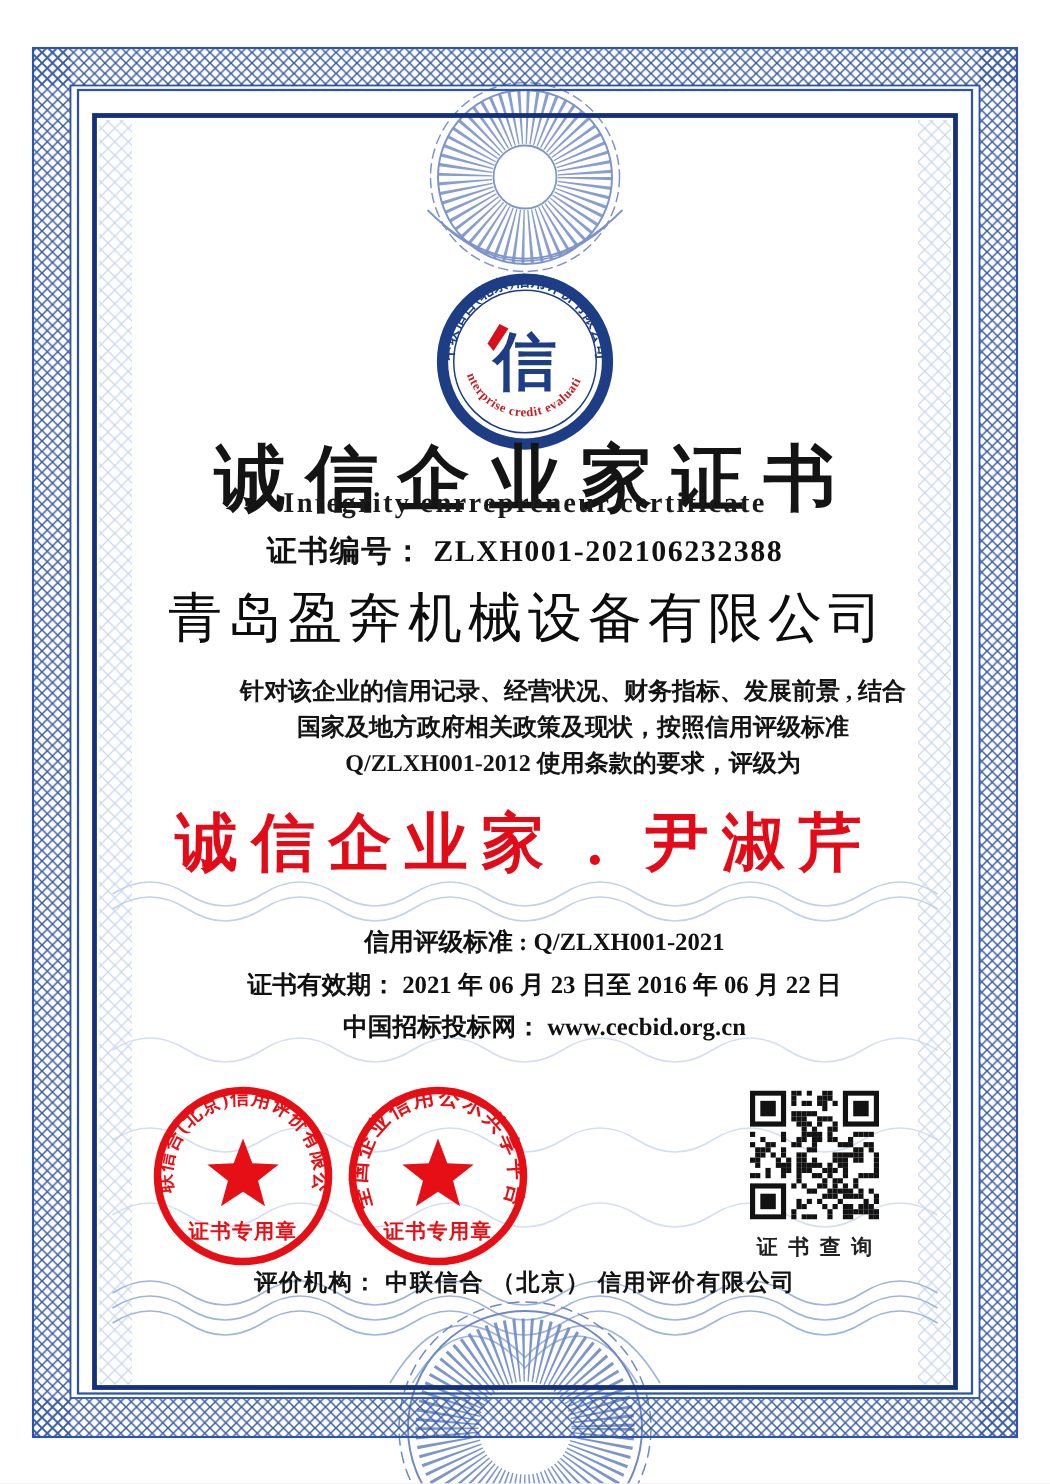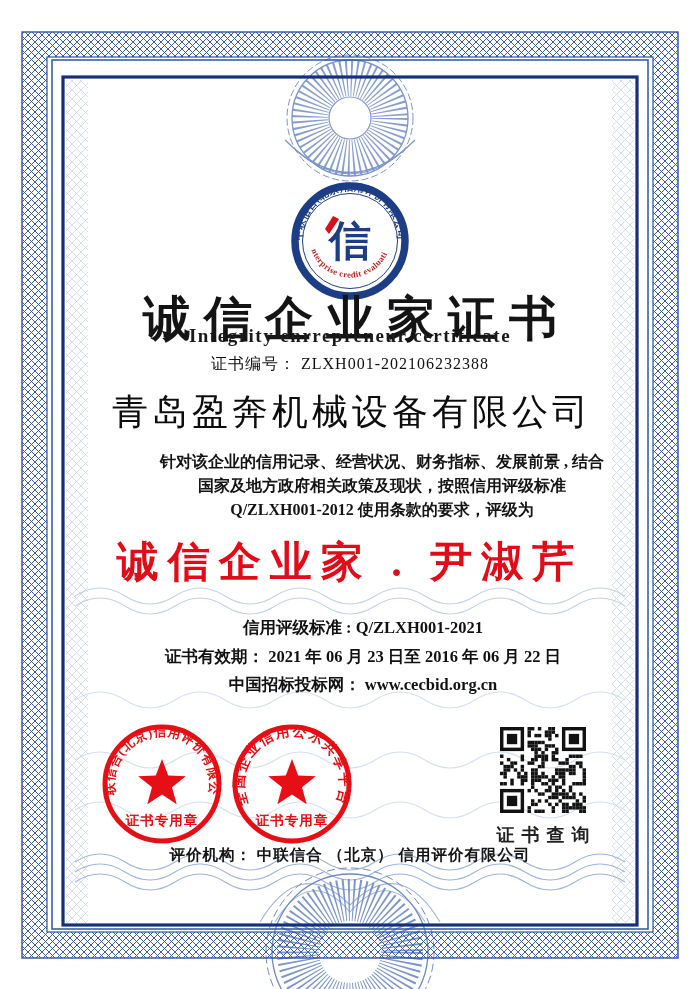--- a/index.html
+++ b/index.html
@@ -3,29 +3,29 @@
 <meta charset="utf-8">
 <style>
   html,body{margin:0;padding:0;background:#e9e9e9;}
   .page{position:relative;width:700px;height:989px;background:#ffffff;overflow:hidden;
         font-family:"Liberation Serif","DejaVu Serif",serif;}
   .frame{position:absolute;left:0;top:0;width:700px;height:989px;}
   .abs{position:absolute;}
   .ctr{left:0;width:700px;text-align:center;}
   .title{top:287px;font-size:48px;font-weight:bold;color:#141414;letter-spacing:13px;text-indent:13px;}
   .subtitle{top:325px;font-size:19px;font-weight:bold;color:#1a1a1a;letter-spacing:1.5px;}
-  .certno{top:354px;font-size:16px;font-weight:normal;color:#111;letter-spacing:1px;}
+  .certno{top:354px;font-size:20px;font-weight:bold;color:#111;letter-spacing:1px;}
   .company{top:388px;font-size:36px;font-weight:normal;color:#0d0d0d;letter-spacing:4px;text-indent:4px;
            font-family:"DejaVu Sans","Liberation Sans",sans-serif;}
   .bodytext{top:450px;font-size:16px;font-weight:bold;color:#141414;line-height:24px;padding-left:32px;}
   .bodytext p{margin:0;}
   .award{top:534px;font-size:42px;font-weight:bold;color:#e30b17;letter-spacing:9px;}
   .details{top:614px;left:103px;width:520px;font-size:16.5px;font-weight:bold;color:#111;}
   .detail-row{height:28.5px;line-height:28.5px;white-space:nowrap;text-align:center;}
-  .qr-caption{top:823px;left:458px;width:170px;text-align:center;font-size:18px;font-weight:bold;
+  .qr-caption{top:823px;left:458px;width:170px;text-align:center;font-size:14px;font-weight:bold;
               color:#222;letter-spacing:7px;text-indent:7px;}
   .agency{top:845px;font-size:15.5px;font-weight:bold;color:#141414;letter-spacing:1px;}
   .stamp{position:absolute;width:124px;height:124px;}
   .logo{position:absolute;left:285px;top:176px;width:130px;height:130px;}
   .qr{position:absolute;left:500px;top:727px;width:86px;height:86px;}
 </style>
 </head>
 <body>
 
 <div class="page">

